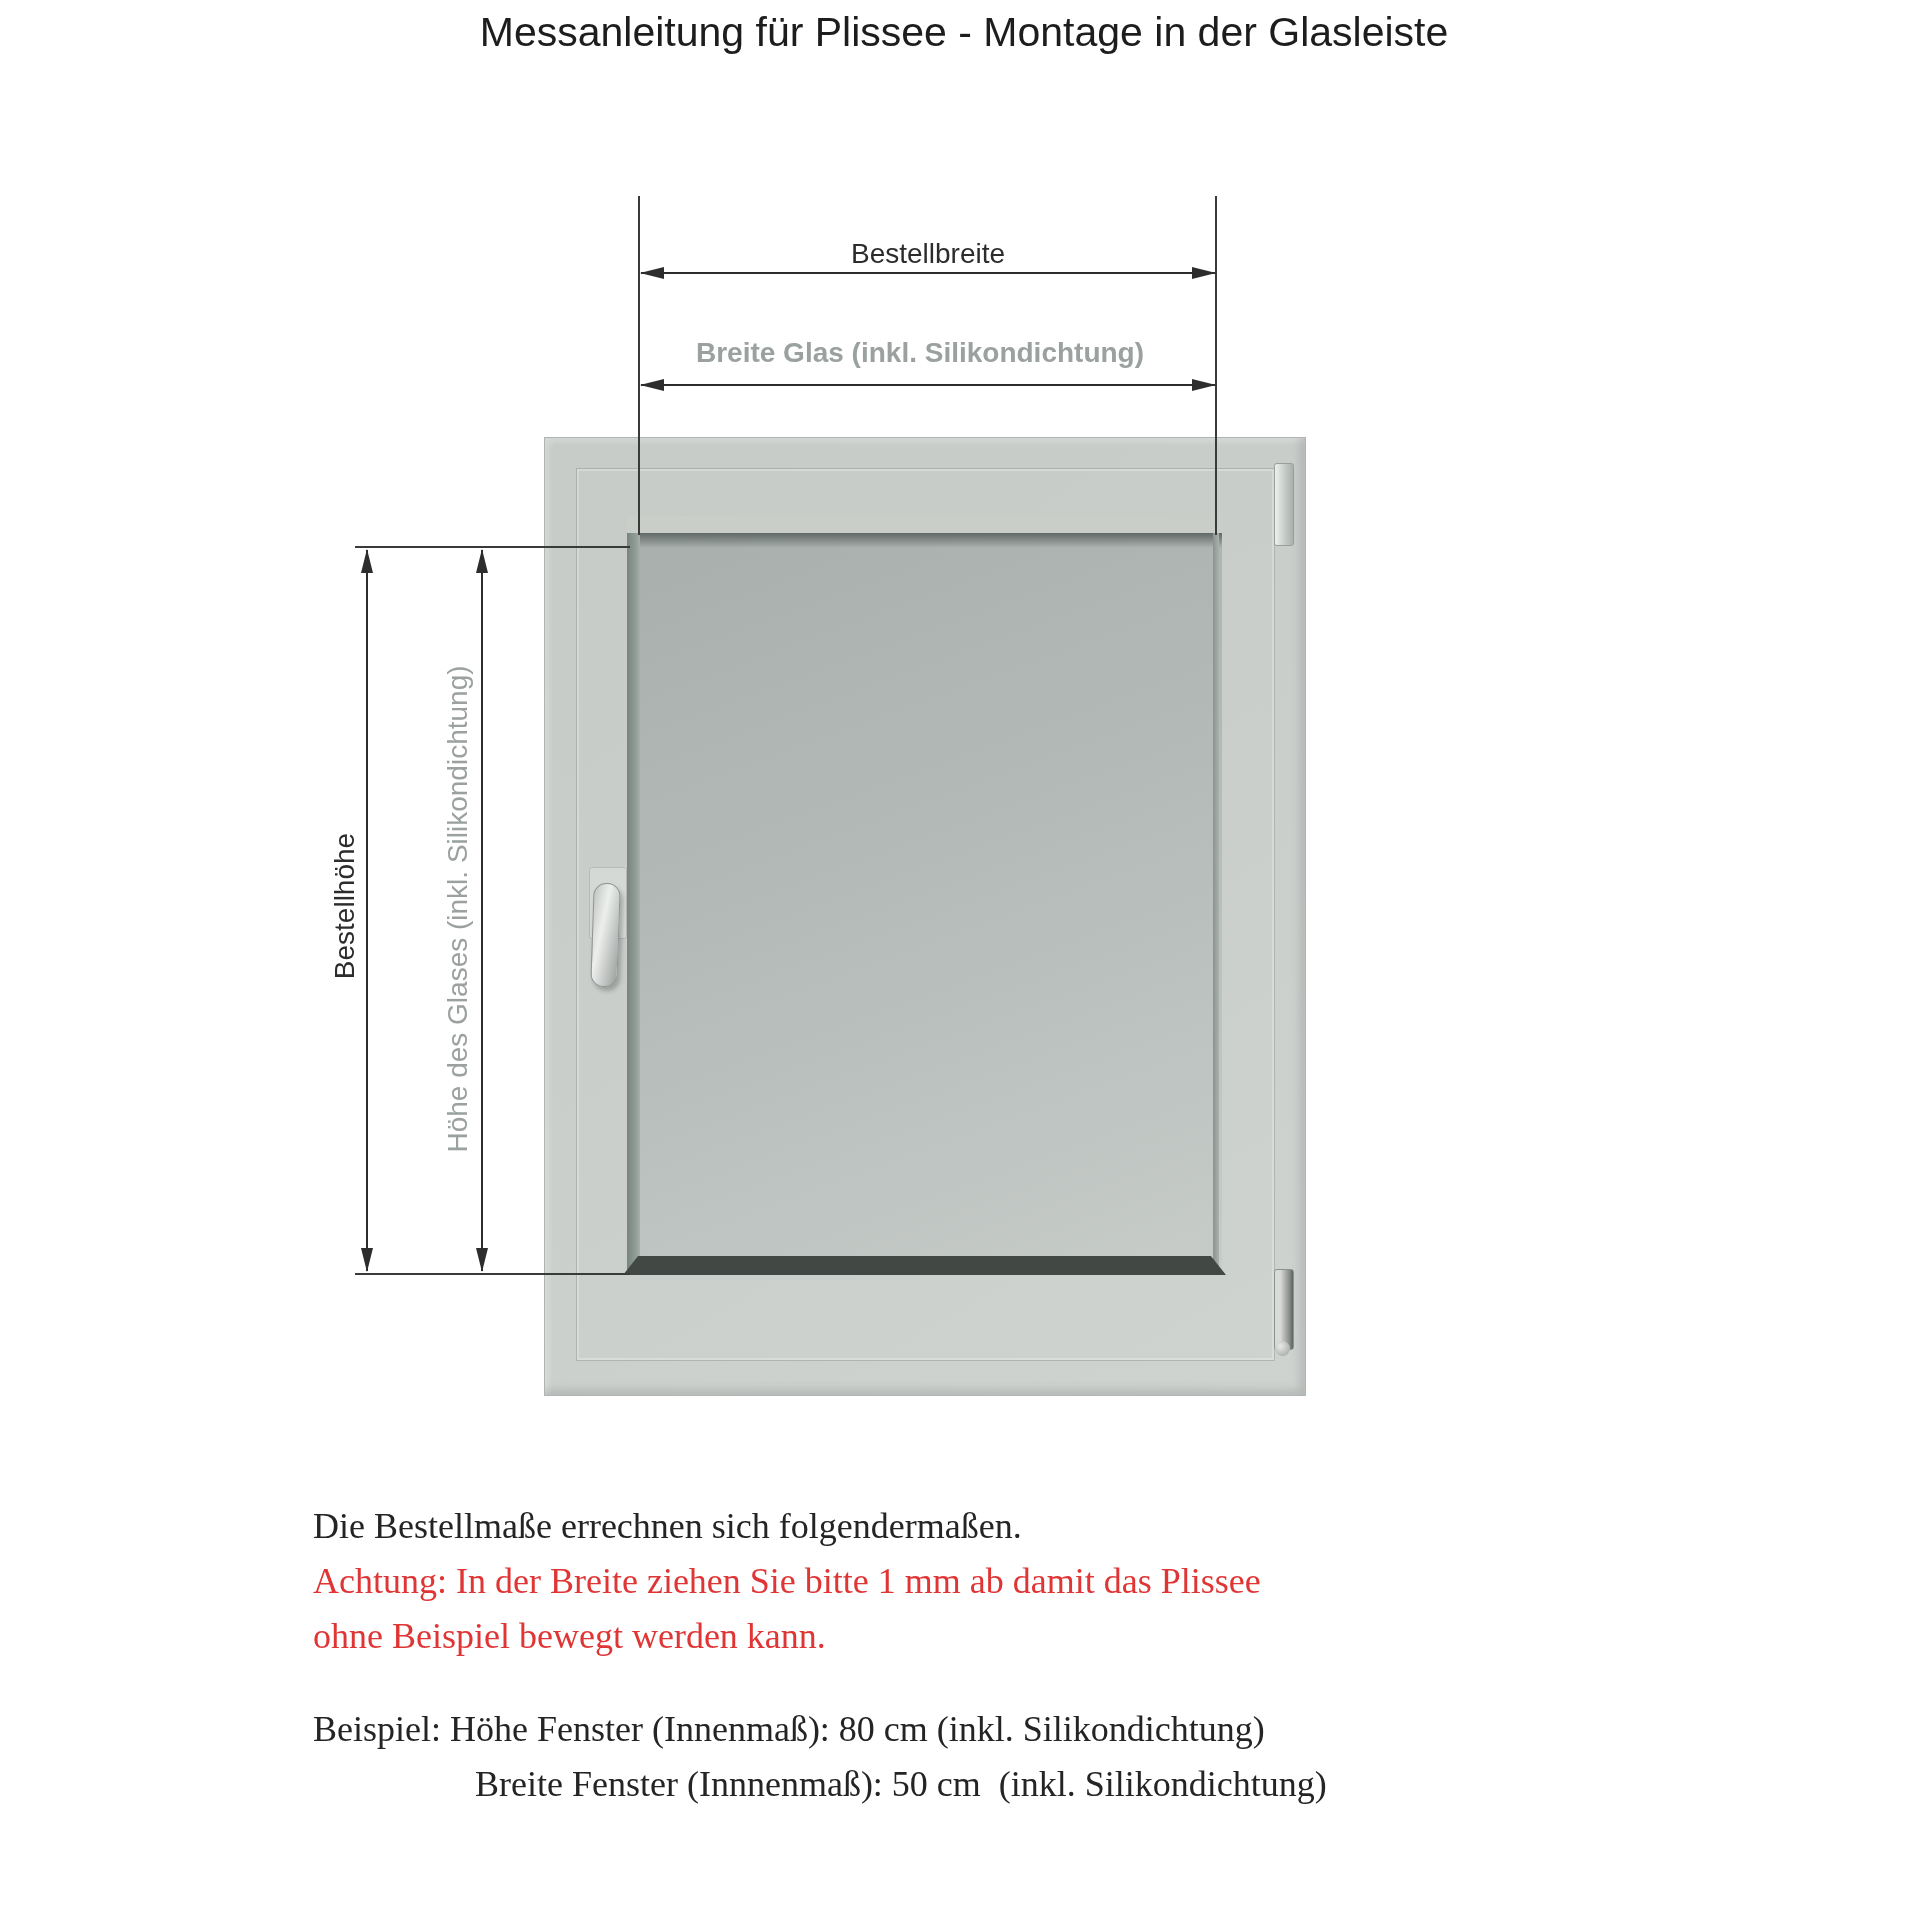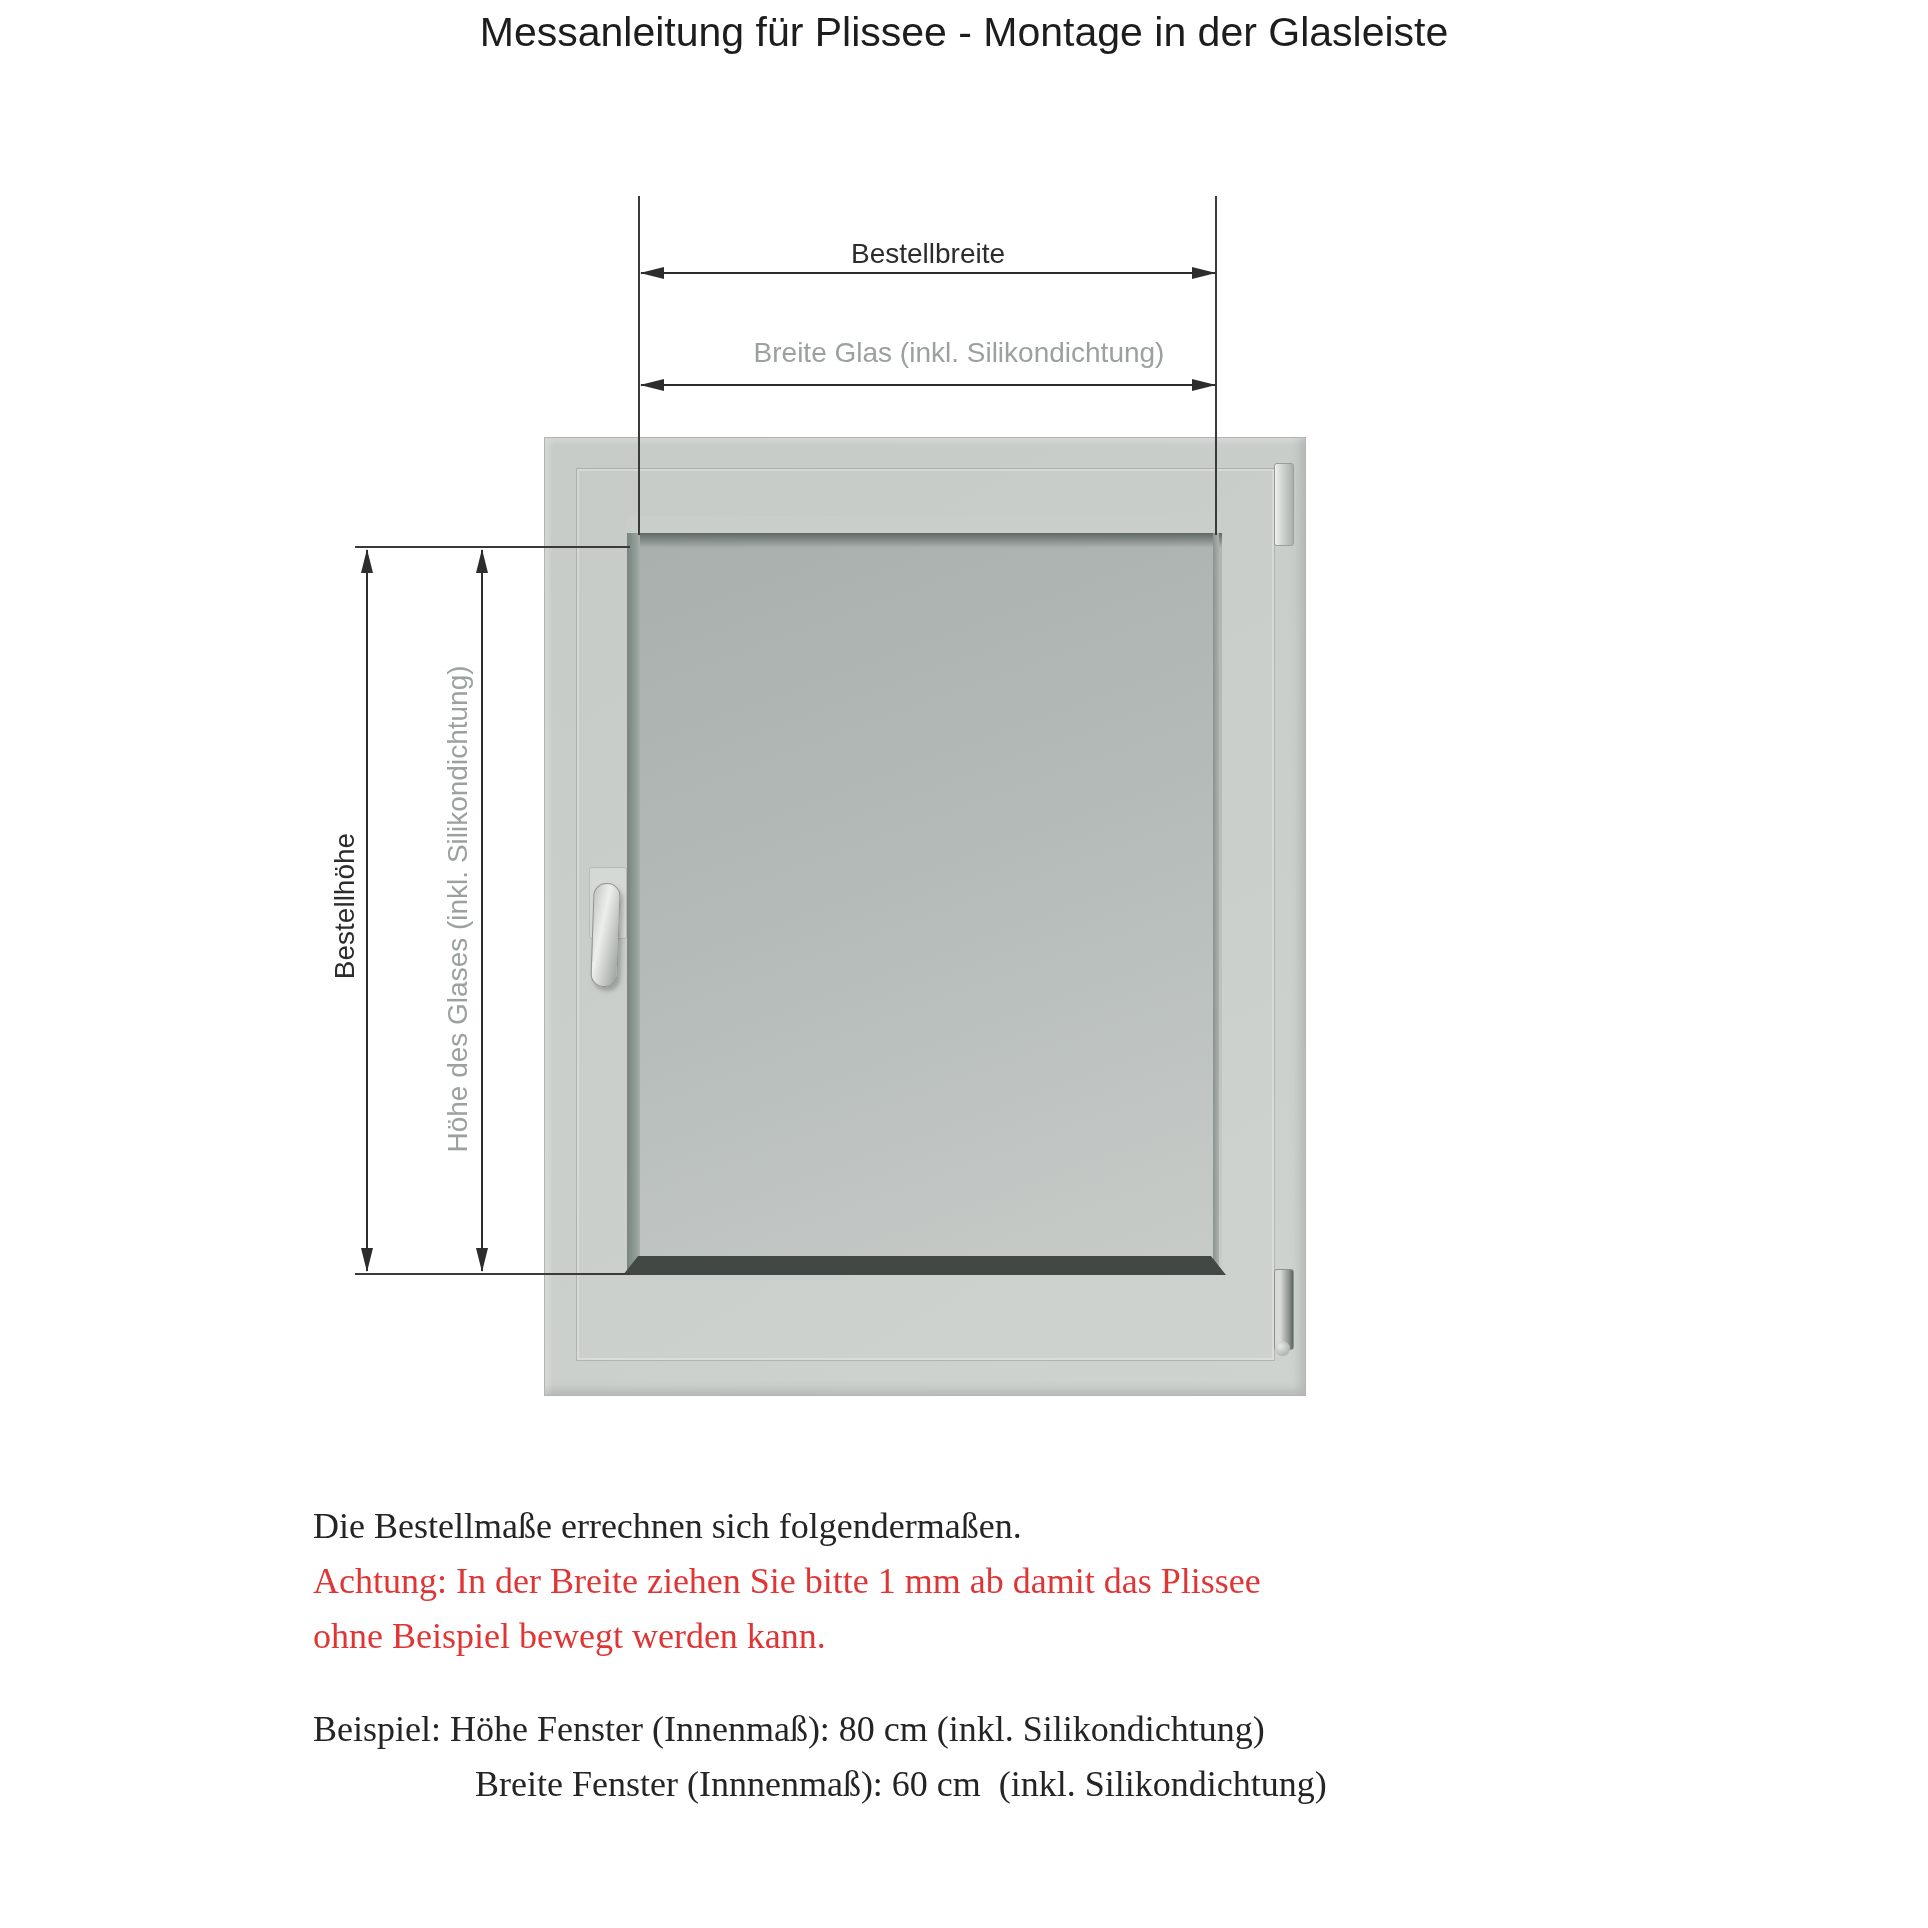--- a/index.html
+++ b/index.html
@@ -133,27 +133,27 @@
   <div class="ext" style="left:355px;top:546px;width:275px;height:1.9px;"></div>
   <div class="ext" style="left:355px;top:1273px;width:275px;height:1.9px;"></div>
 
   <div class="dim-h" style="left:641px;top:272px;width:574px;"></div>
   <div class="dim-h" style="left:641px;top:384px;width:574px;"></div>
 
   <div class="dim-v" style="left:366px;top:550px;height:721px;"></div>
   <div class="dim-v" style="left:481px;top:550px;height:721px;"></div>
 
   <div class="dim-label-h dark-label" style="left:641px;top:238px;width:574px;">Bestellbreite</div>
-  <div class="dim-label-h gray-label" style="left:672px;top:337px;width:574px;">Breite Glas (inkl. Silikondichtung)</div>
+  <div class="dim-label-h gray-label" style="left:633px;top:337px;width:574px;font-weight:bold;">Breite Glas (inkl. Silikondichtung)</div>
   <div class="dim-label-v dark-label" style="left:345px;top:906px;">Bestellhöhe</div>
   <div class="dim-label-v gray-label" style="left:458px;top:909px;">Höhe des Glases (inkl. Silikondichtung)</div>
 
   <div class="text-block">
     <div class="text-line">Die Bestellmaße errechnen sich folgendermaßen.</div>
     <div class="text-line warning">Achtung: In der Breite ziehen Sie bitte 1 mm ab damit das Plissee</div>
     <div class="text-line warning">ohne Beispiel bewegt werden kann.</div>
     <div class="spacer"></div>
     <div class="text-line">Beispiel: Höhe Fenster (Innenmaß): 80 cm (inkl. Silikondichtung)</div>
-    <div class="text-line indent">Breite Fenster (Innnenmaß): 60 cm  (inkl. Silikondichtung)</div>
+    <div class="text-line indent">Breite Fenster (Innnenmaß): 50 cm  (inkl. Silikondichtung)</div>
   </div>
 
 </div>
 
 
 </body></html>

